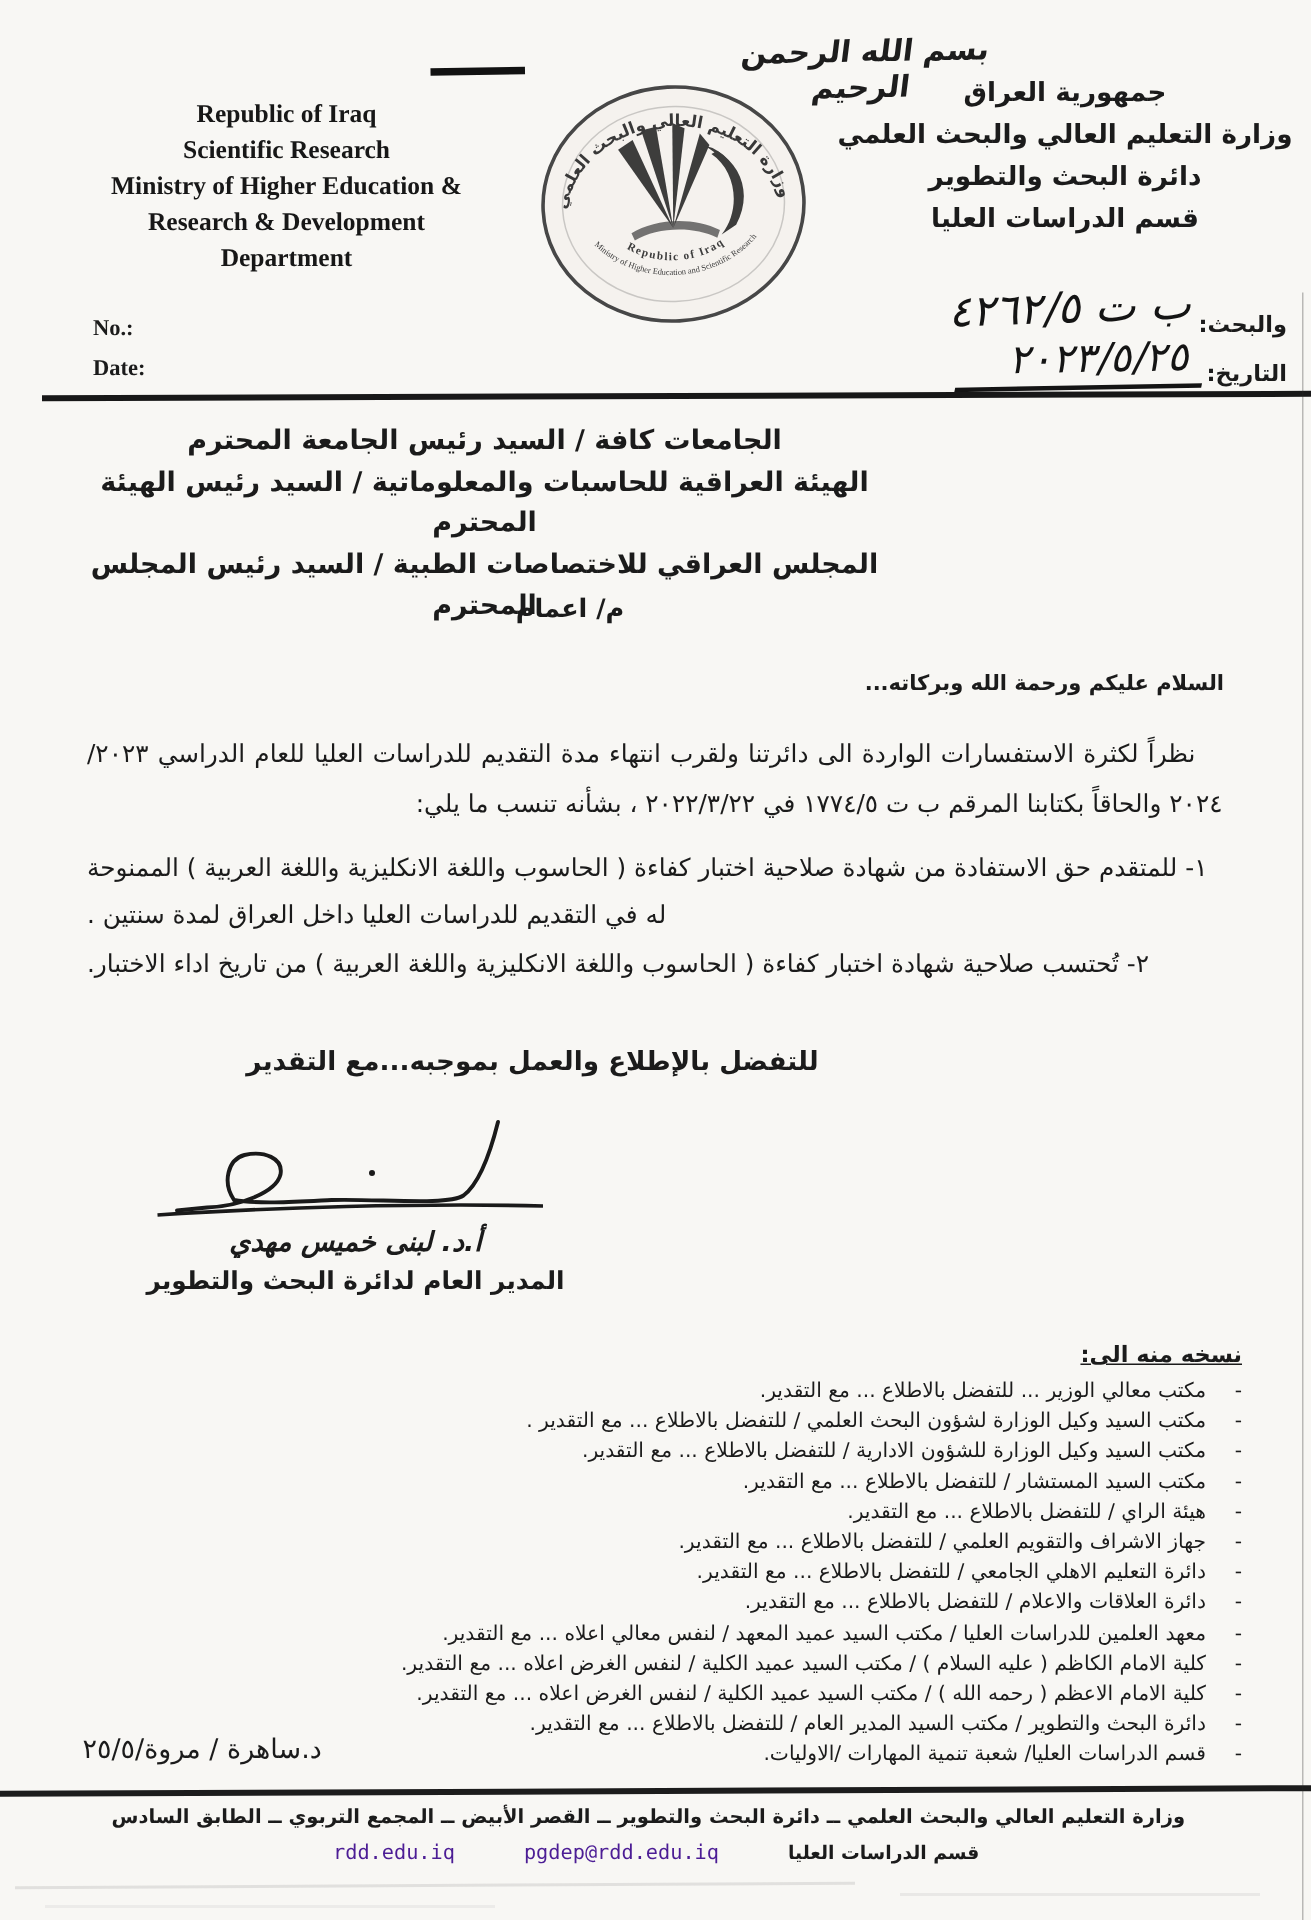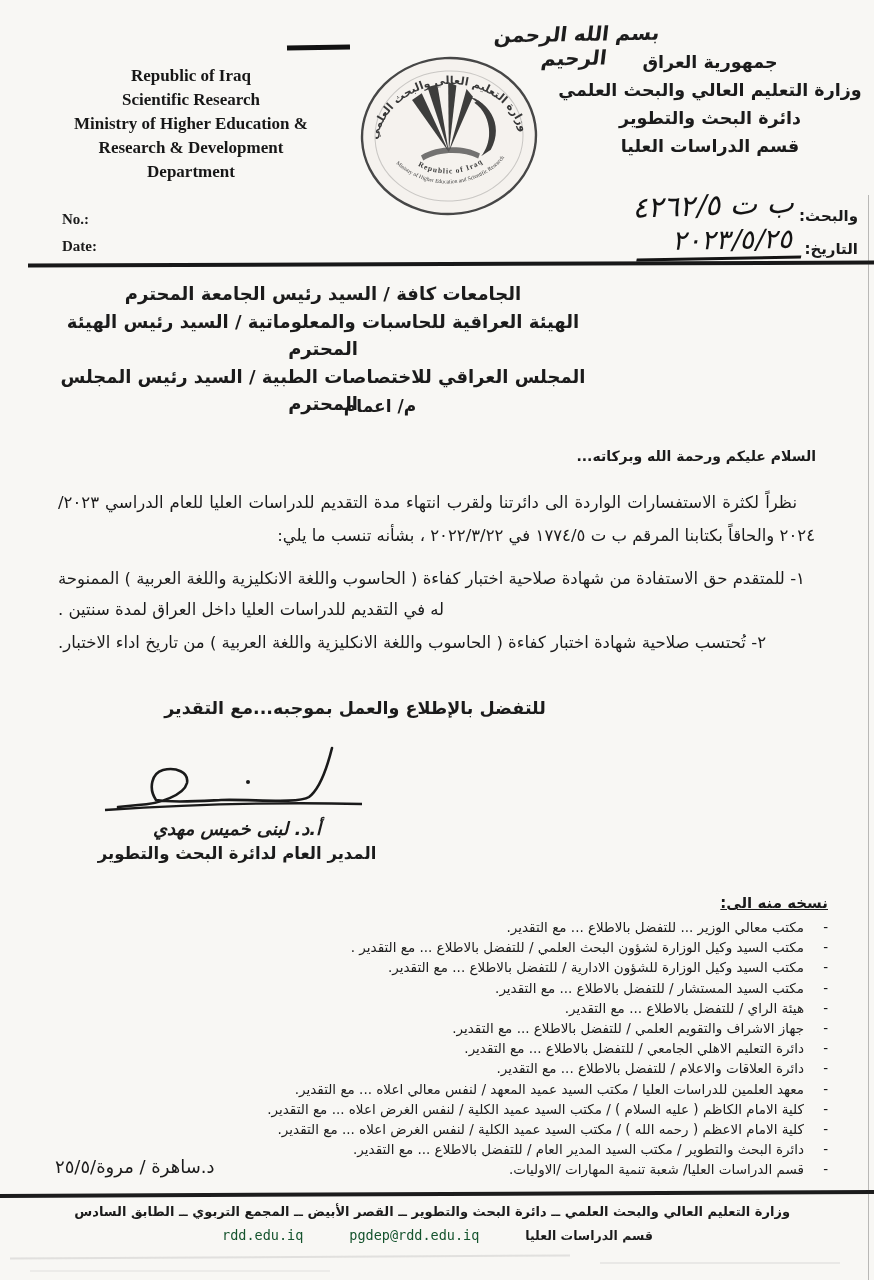--- a/index.html
+++ b/index.html
@@ -48,21 +48,21 @@
   .cc-header{right:46px;top:894px;font-weight:bold;font-size:15px;text-decoration:underline;}
   .cc-list{right:46px;top:917px;width:762px;font-size:13.5px;line-height:20.2px;text-align:right;}
   .cc-item{display:flex;gap:16px;direction:rtl;}
   .cc-dash{flex:0 0 8px;}
   .left-note{left:55px;top:1140px;font-weight:normal;font-size:18px;margin-top:16px;}
 
   
   .footer-rule{left:0;top:1192px;width:874px;height:3.5px;background:#1c1c1c;transform:rotate(-0.25deg);}
   .footer-line1{right:84px;top:1204px;font-weight:bold;font-size:13px;}
   .footer-line2{left:222px;top:1227px;display:flex;gap:46px;align-items:baseline;}
-  .mono{font-family:"DejaVu Sans Mono",monospace;font-size:13.5px;color:#14532d;}
+  .mono{font-family:"DejaVu Sans Mono",monospace;font-size:13.5px;color:#4c1d95;}
   .footer-dept{font-size:12.5px;font-weight:bold;}
 
   
   .edge-line{right:5px;top:195px;width:1.5px;height:1085px;background:rgba(40,40,40,0.3);}
   .smudge{background:rgba(120,120,120,0.18);height:2px;}
   .s1{left:10px;top:1256px;width:560px;transform:rotate(-0.3deg);}
   .s2{left:600px;top:1262px;width:240px;opacity:.6;}
   .s3{left:30px;top:1270px;width:300px;opacity:.5;}
 </style>
 </head>

